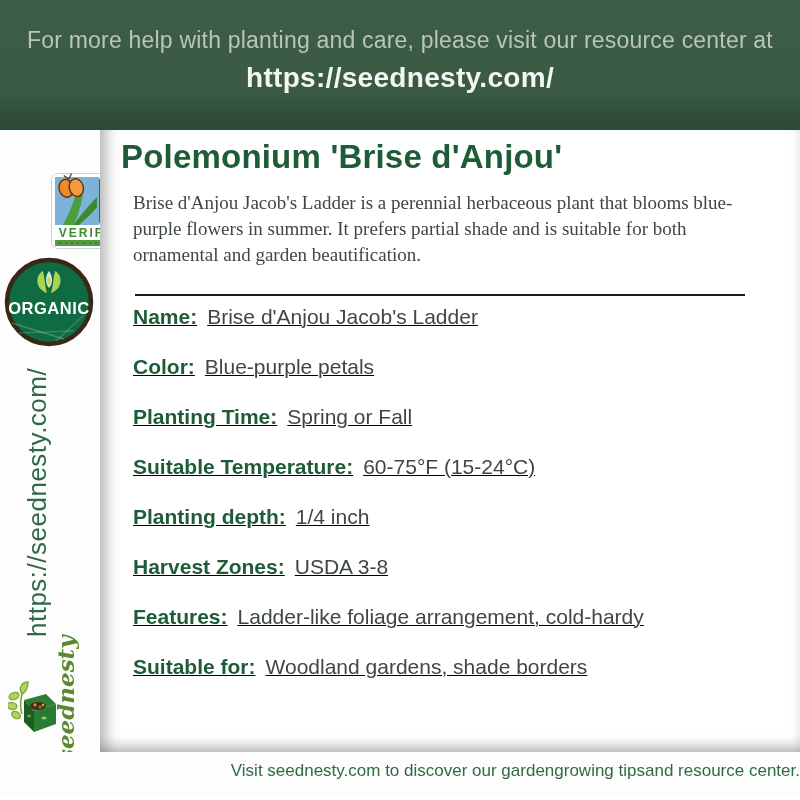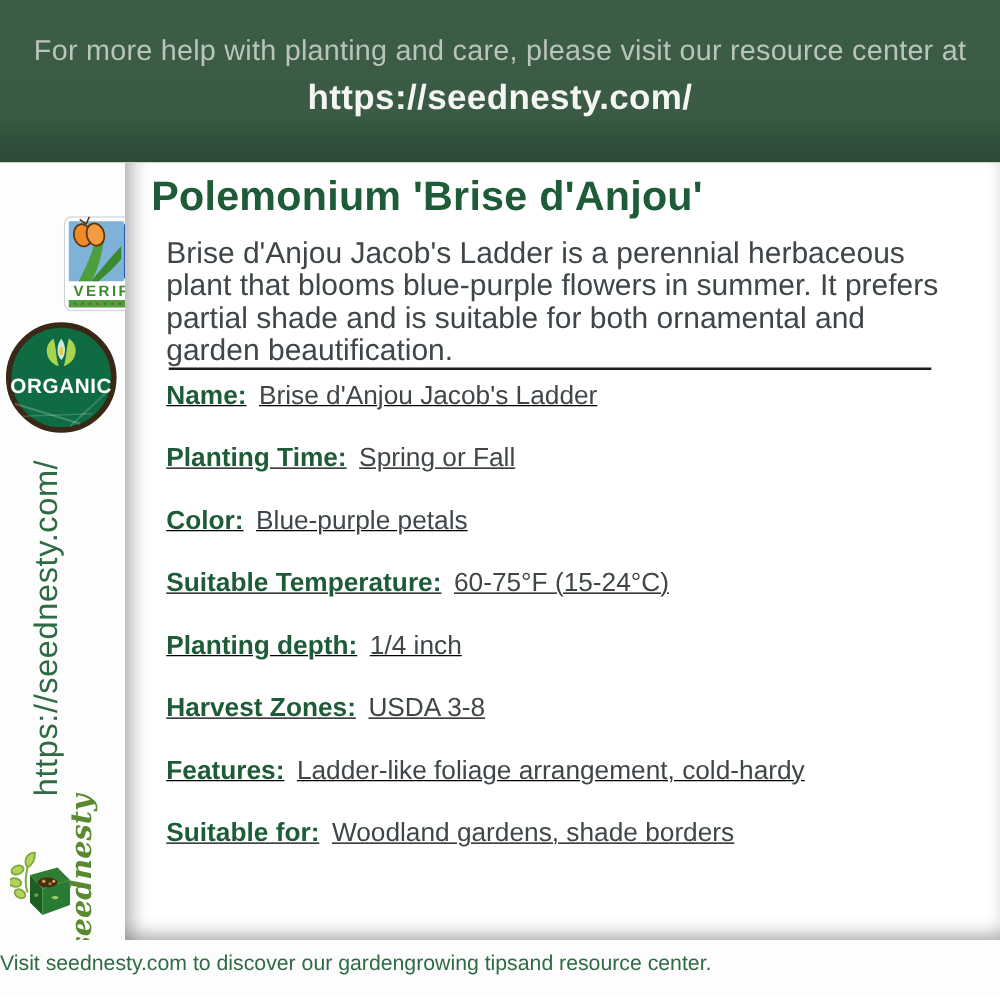--- a/index.html
+++ b/index.html
@@ -59,35 +59,35 @@
     box-shadow: inset 16px 0 14px -10px rgba(90,90,90,0.45),
                 inset -10px 0 10px -8px rgba(120,120,120,0.18),
                 inset 0 -16px 12px -10px rgba(90,90,90,0.40);
   }
   .page-title {
     position: absolute; top: 8px; left: 21px;
     font-size: 33px; font-weight: 700; color: #1e5c38; letter-spacing: 0.2px;
   }
   .description {
     position: absolute; top: 60px; left: 33px; width: 628px;
-    font-size: 24px; line-height: 26px; color: #3f4649;
+    font-size: 19px; line-height: 26px; color: #3f4649; font-family: Liberation Serif, serif;
   }
   .divider {
     position: absolute; top: 164px; left: 35px; width: 610px; height: 2px;
     background: #1c1c1c;
   }
   .details { position: absolute; top: 163px; left: 33px; width: 640px; text-decoration: underline; }
   .detail-row { height: 50px; padding-top: 12px; white-space: nowrap; }
   .detail-label { font-size: 21px; font-weight: 700; color: #1d5c37; }
   .detail-value { font-size: 21px; color: #3f4649; margin-left: 10px; }
 
   
   .bottom-strip {
     position: absolute; top: 752px; left: 0; width: 800px; height: 44px;
-    background: #fdfdfd; text-align: left;
+    background: #fdfdfd; text-align: right;
   }
   .bottom-strip .note {
     padding-top: 9px; font-size: 17px; color: #2e6b45;
   }
 </style>
 </head>
 <body>
 
 <div class="top-banner">
   <div class="line1">For more help with planting and care, please visit our resource center at</div>
@@ -178,24 +178,24 @@
   <div class="main">
     <div class="page-title">Polemonium 'Brise d'Anjou'</div>
     <div class="description">Brise d'Anjou Jacob's Ladder is a perennial herbaceous plant that blooms blue-purple flowers in summer. It prefers partial shade and is suitable for both ornamental and garden beautification.</div>
     <div class="divider"></div>
 
     <div class="details">
       <div class="detail-row">
         <span class="detail-label">Name:</span><span class="detail-value">Brise d'Anjou Jacob's Ladder</span>
       </div>
       <div class="detail-row">
+        <span class="detail-label">Color:</span><span class="detail-value">Blue-purple petals</span>
+      </div>
+      <div class="detail-row">
         <span class="detail-label">Planting Time:</span><span class="detail-value">Spring or Fall</span>
-      </div>
-      <div class="detail-row">
-        <span class="detail-label">Color:</span><span class="detail-value">Blue-purple petals</span>
       </div>
       <div class="detail-row">
         <span class="detail-label">Suitable Temperature:</span><span class="detail-value">60-75°F (15-24°C)</span>
       </div>
       <div class="detail-row">
         <span class="detail-label">Planting depth:</span><span class="detail-value">1/4 inch</span>
       </div>
       <div class="detail-row">
         <span class="detail-label">Harvest Zones:</span><span class="detail-value">USDA 3-8</span>
       </div>

